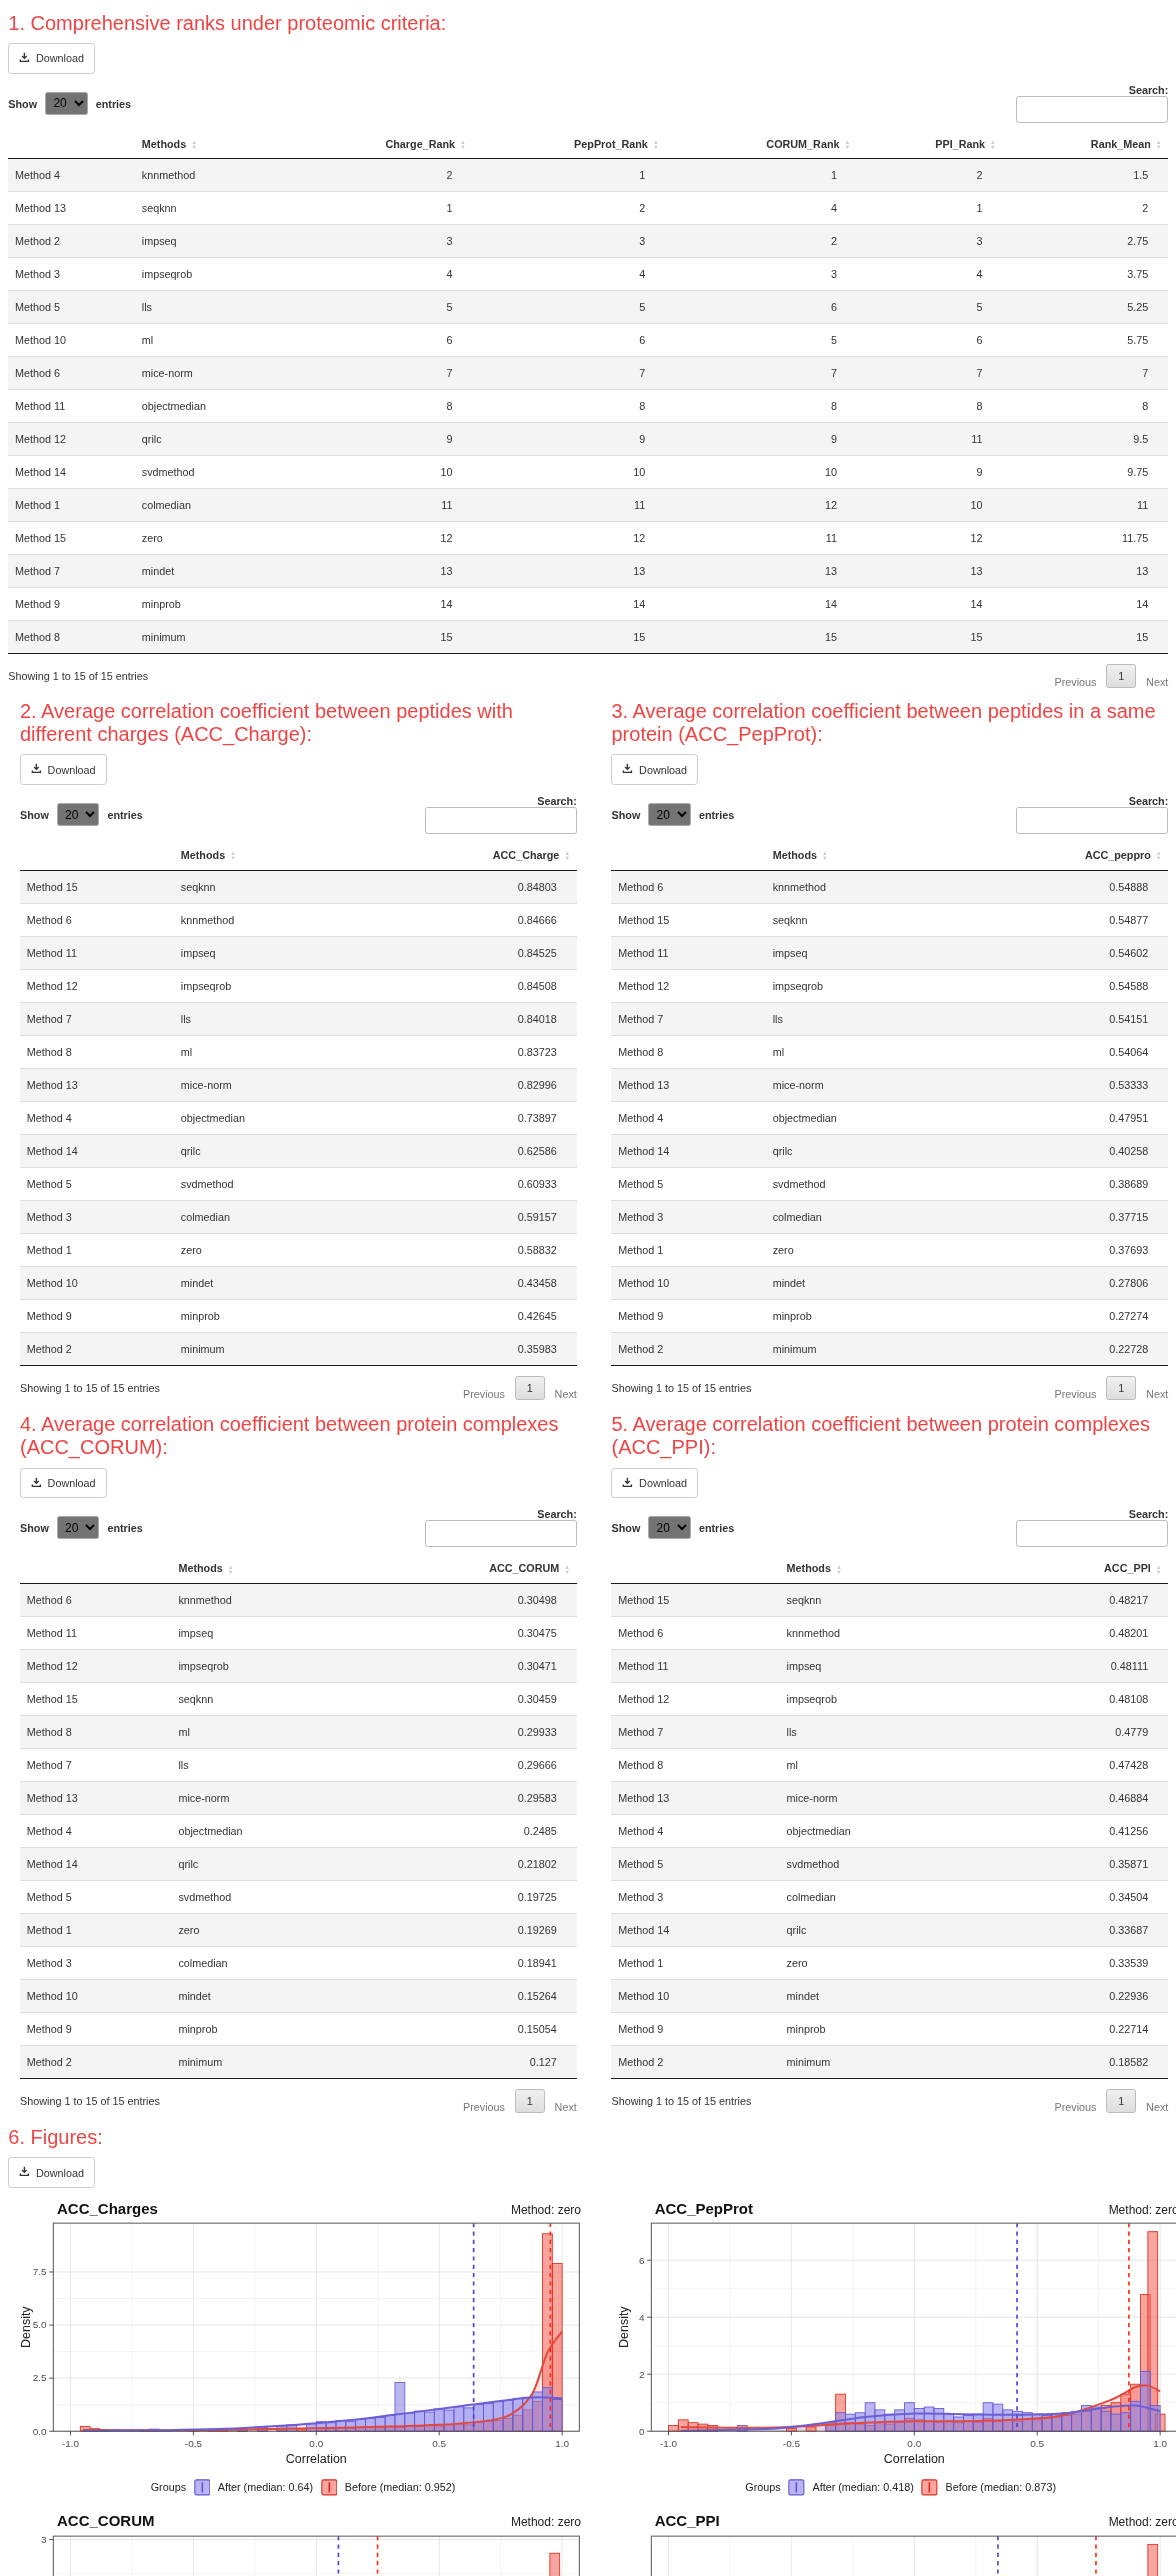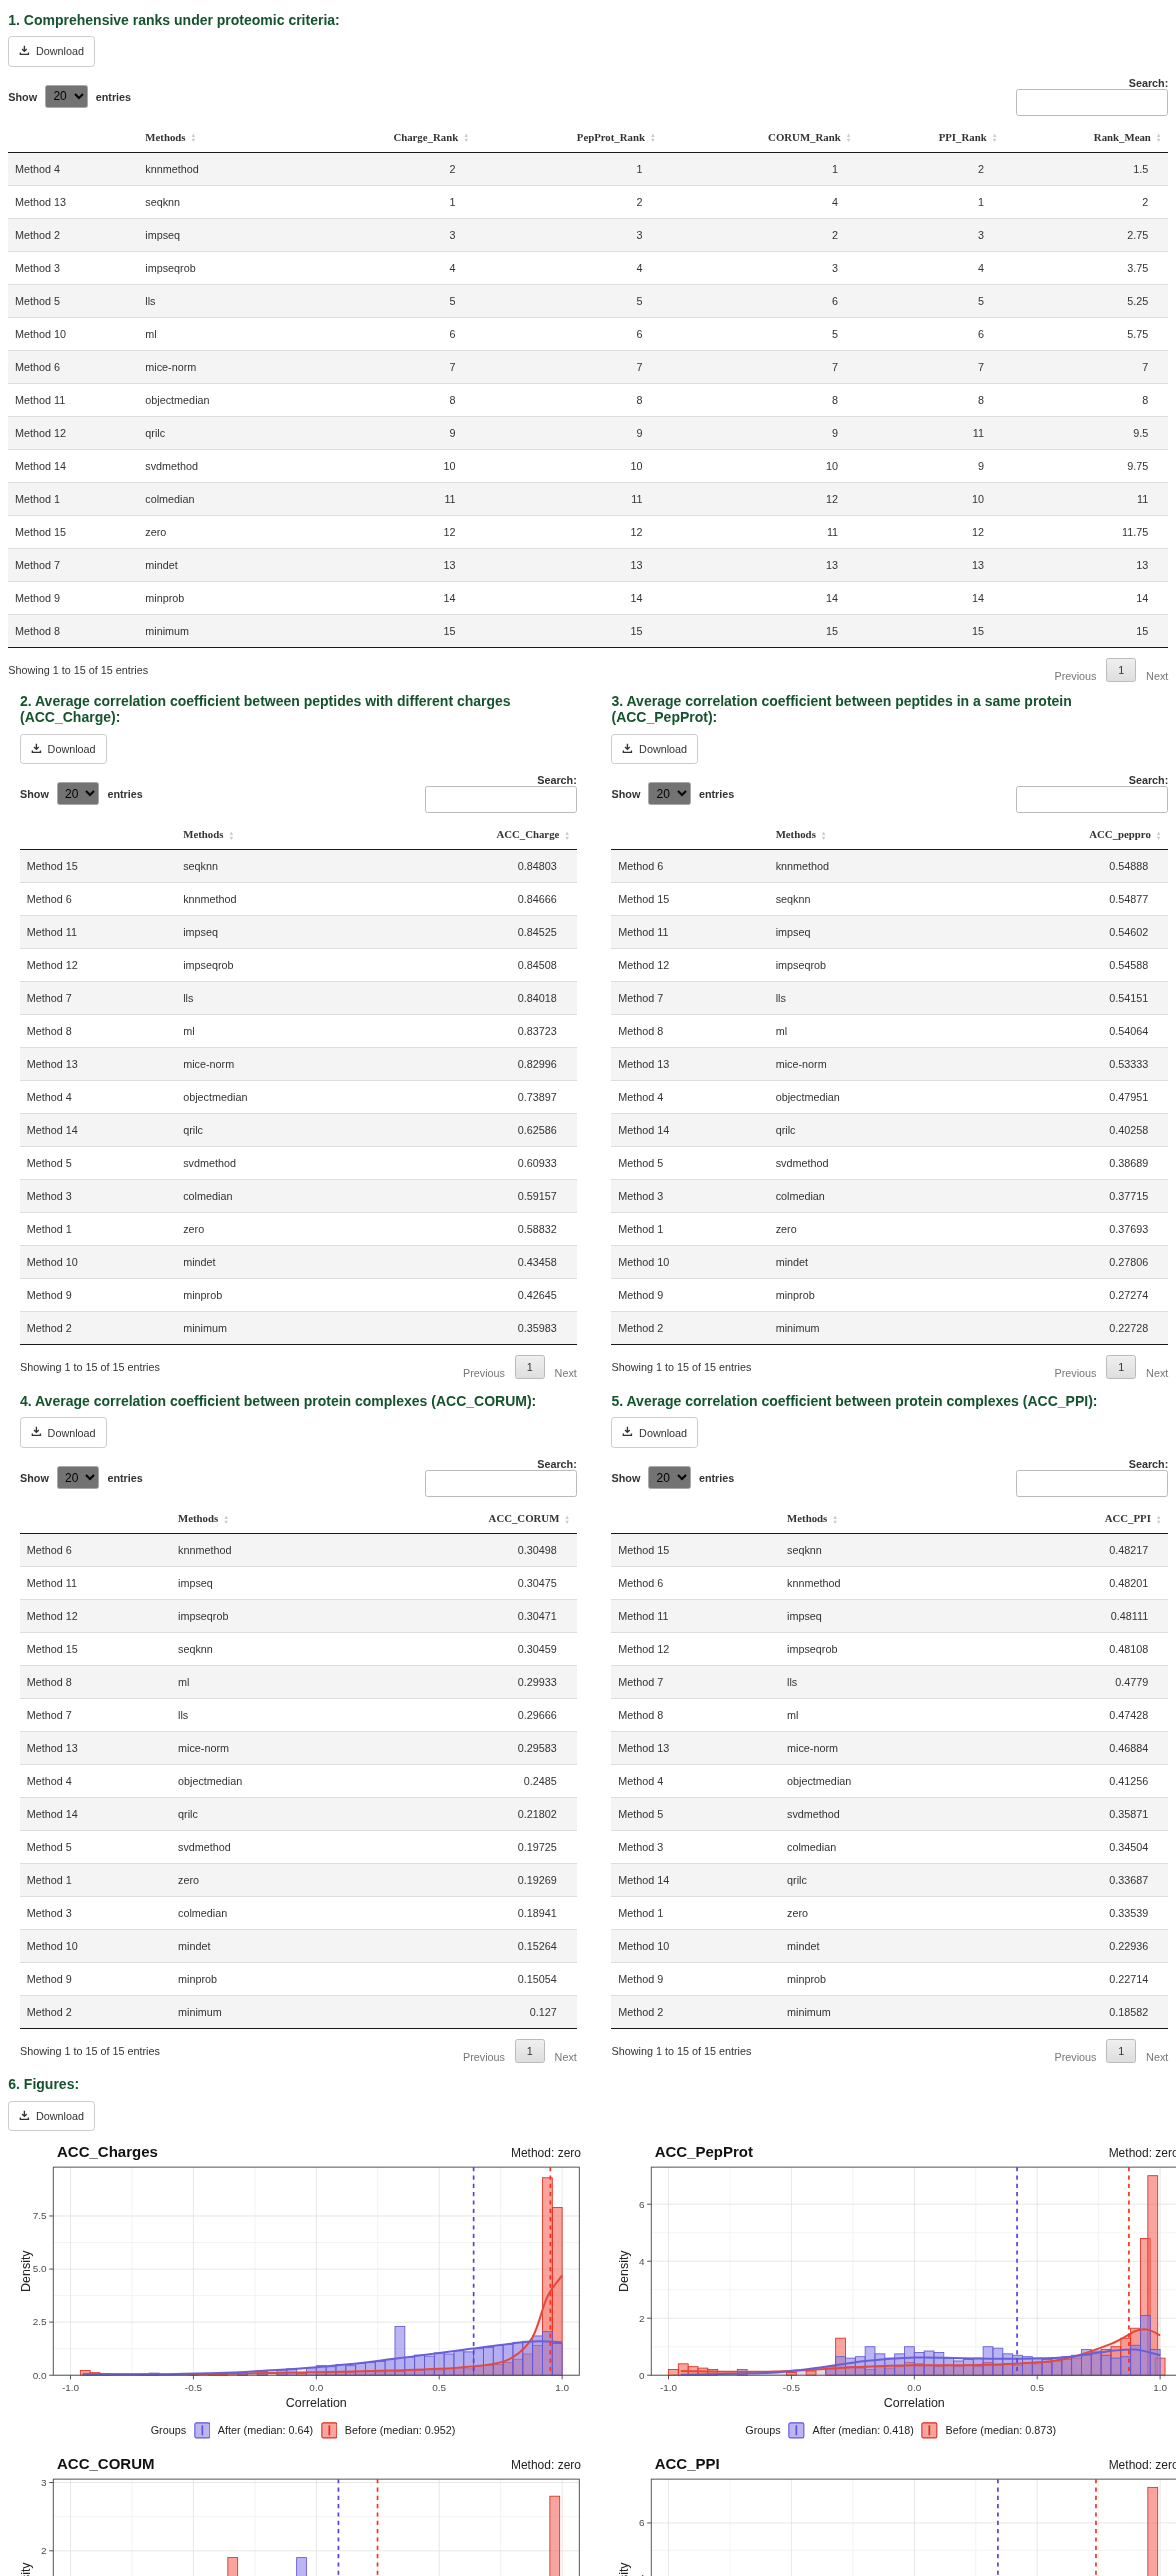--- a/index.html
+++ b/index.html
@@ -1,30 +1,30 @@
 <!DOCTYPE html>
 <html style="font-size:13.3px"><head>
 <meta charset="utf-8">
 <style>
   html,body{margin:0;padding:0;background:#fff;color:#333;
     font-family:"Liberation Sans","DejaVu Sans",sans-serif;}
   .page{width:1160px;padding:5px 8.3px 16.7px;}
-  .section-heading{font-size:14px;color:#14532d;margin:6.7px 0 8.3px;font-weight:bold;}
+  .section-heading{font-size:20px;color:#ef4444;margin:6.7px 0 8.3px;}
   .btn{display:inline-flex;align-items:center;gap:5.8px;border:0.8px solid #ccc;border-radius:3.3px;
     background:#fff;padding:8px 10px;font-size:10.8px;color:#333;cursor:pointer;}
   .dt-controls{display:flex;justify-content:space-between;align-items:center;
     margin:10px 0 6.7px;font-size:10.8px;font-weight:bold;}
   .dt-length select{margin:0 5px;padding:2.5px 3.3px;border:0.8px solid #aaa;border-radius:2.5px;
     font-size:12px;background:#737373;}
   .dt-search{display:flex;align-items:flex-end;flex-direction:column;}
   .dt-search input{margin-left:6.7px;width:140px;height:21.7px;border:0.8px solid #bbb;
     border-radius:2.5px;padding:1.7px 5px;font-size:10.8px;}
   table.dt{width:100%;border-collapse:collapse;font-size:10.8px;}
   table.dt th{font-weight:bold;padding:8.3px 6.7px;border-bottom:1.7px solid #1a1a1a;
-    text-align:left;white-space:nowrap;cursor:pointer;font-family:Liberation Serif, serif;}
+    text-align:left;white-space:nowrap;cursor:pointer;}
   table.dt th.num{text-align:right;}
   table.dt td{padding:10px 6.7px;border-top:0.8px solid #ddd;}
   table.dt td.num{text-align:right;padding-right:20px;}
   table.dt tbody tr:nth-child(odd){background:#f4f4f4;}
   table.dt tbody tr:last-child td{border-bottom:1.7px solid #1a1a1a;}
   .sort{display:inline-flex;flex-direction:column;margin-left:5px;vertical-align:middle;}
   .sort i{font-style:normal;font-size:5.8px;line-height:5px;color:#ccc;}
   .dt-footer{display:flex;justify-content:space-between;align-items:center;
     margin:10px 0 5px;font-size:10.8px;color:#333;}
   .pagination{display:flex;align-items:flex-end;gap:10px;color:#777;}

